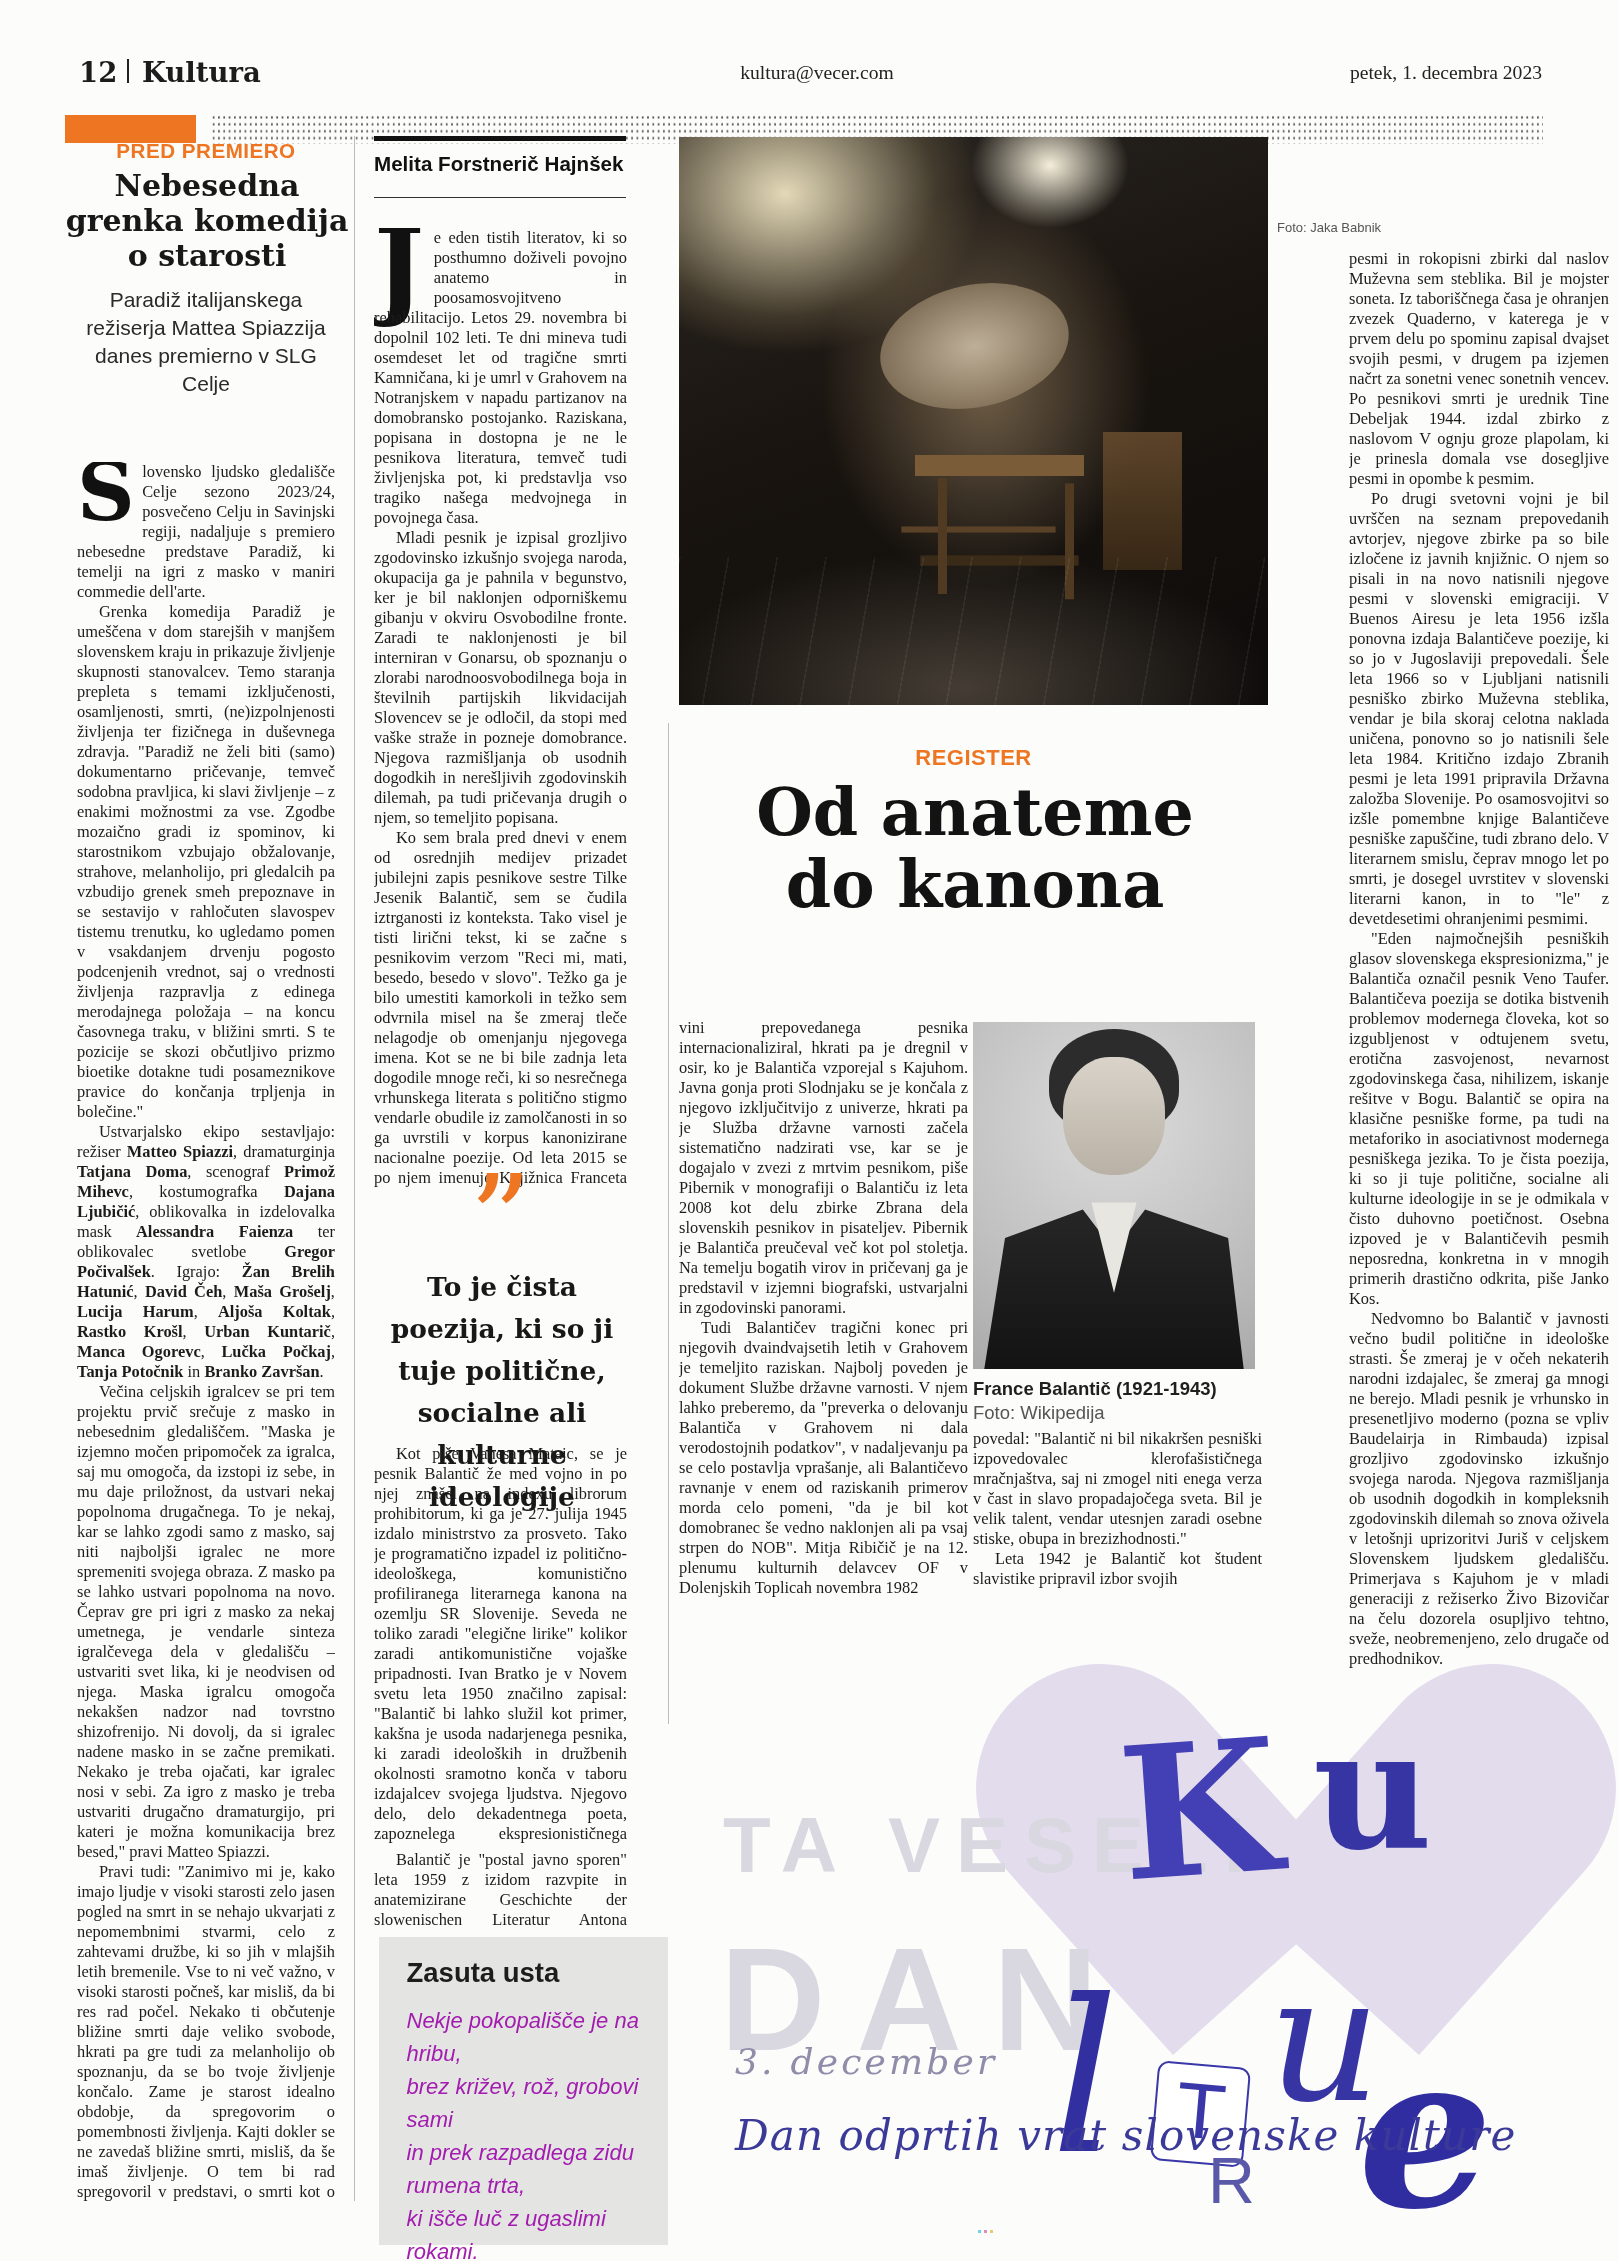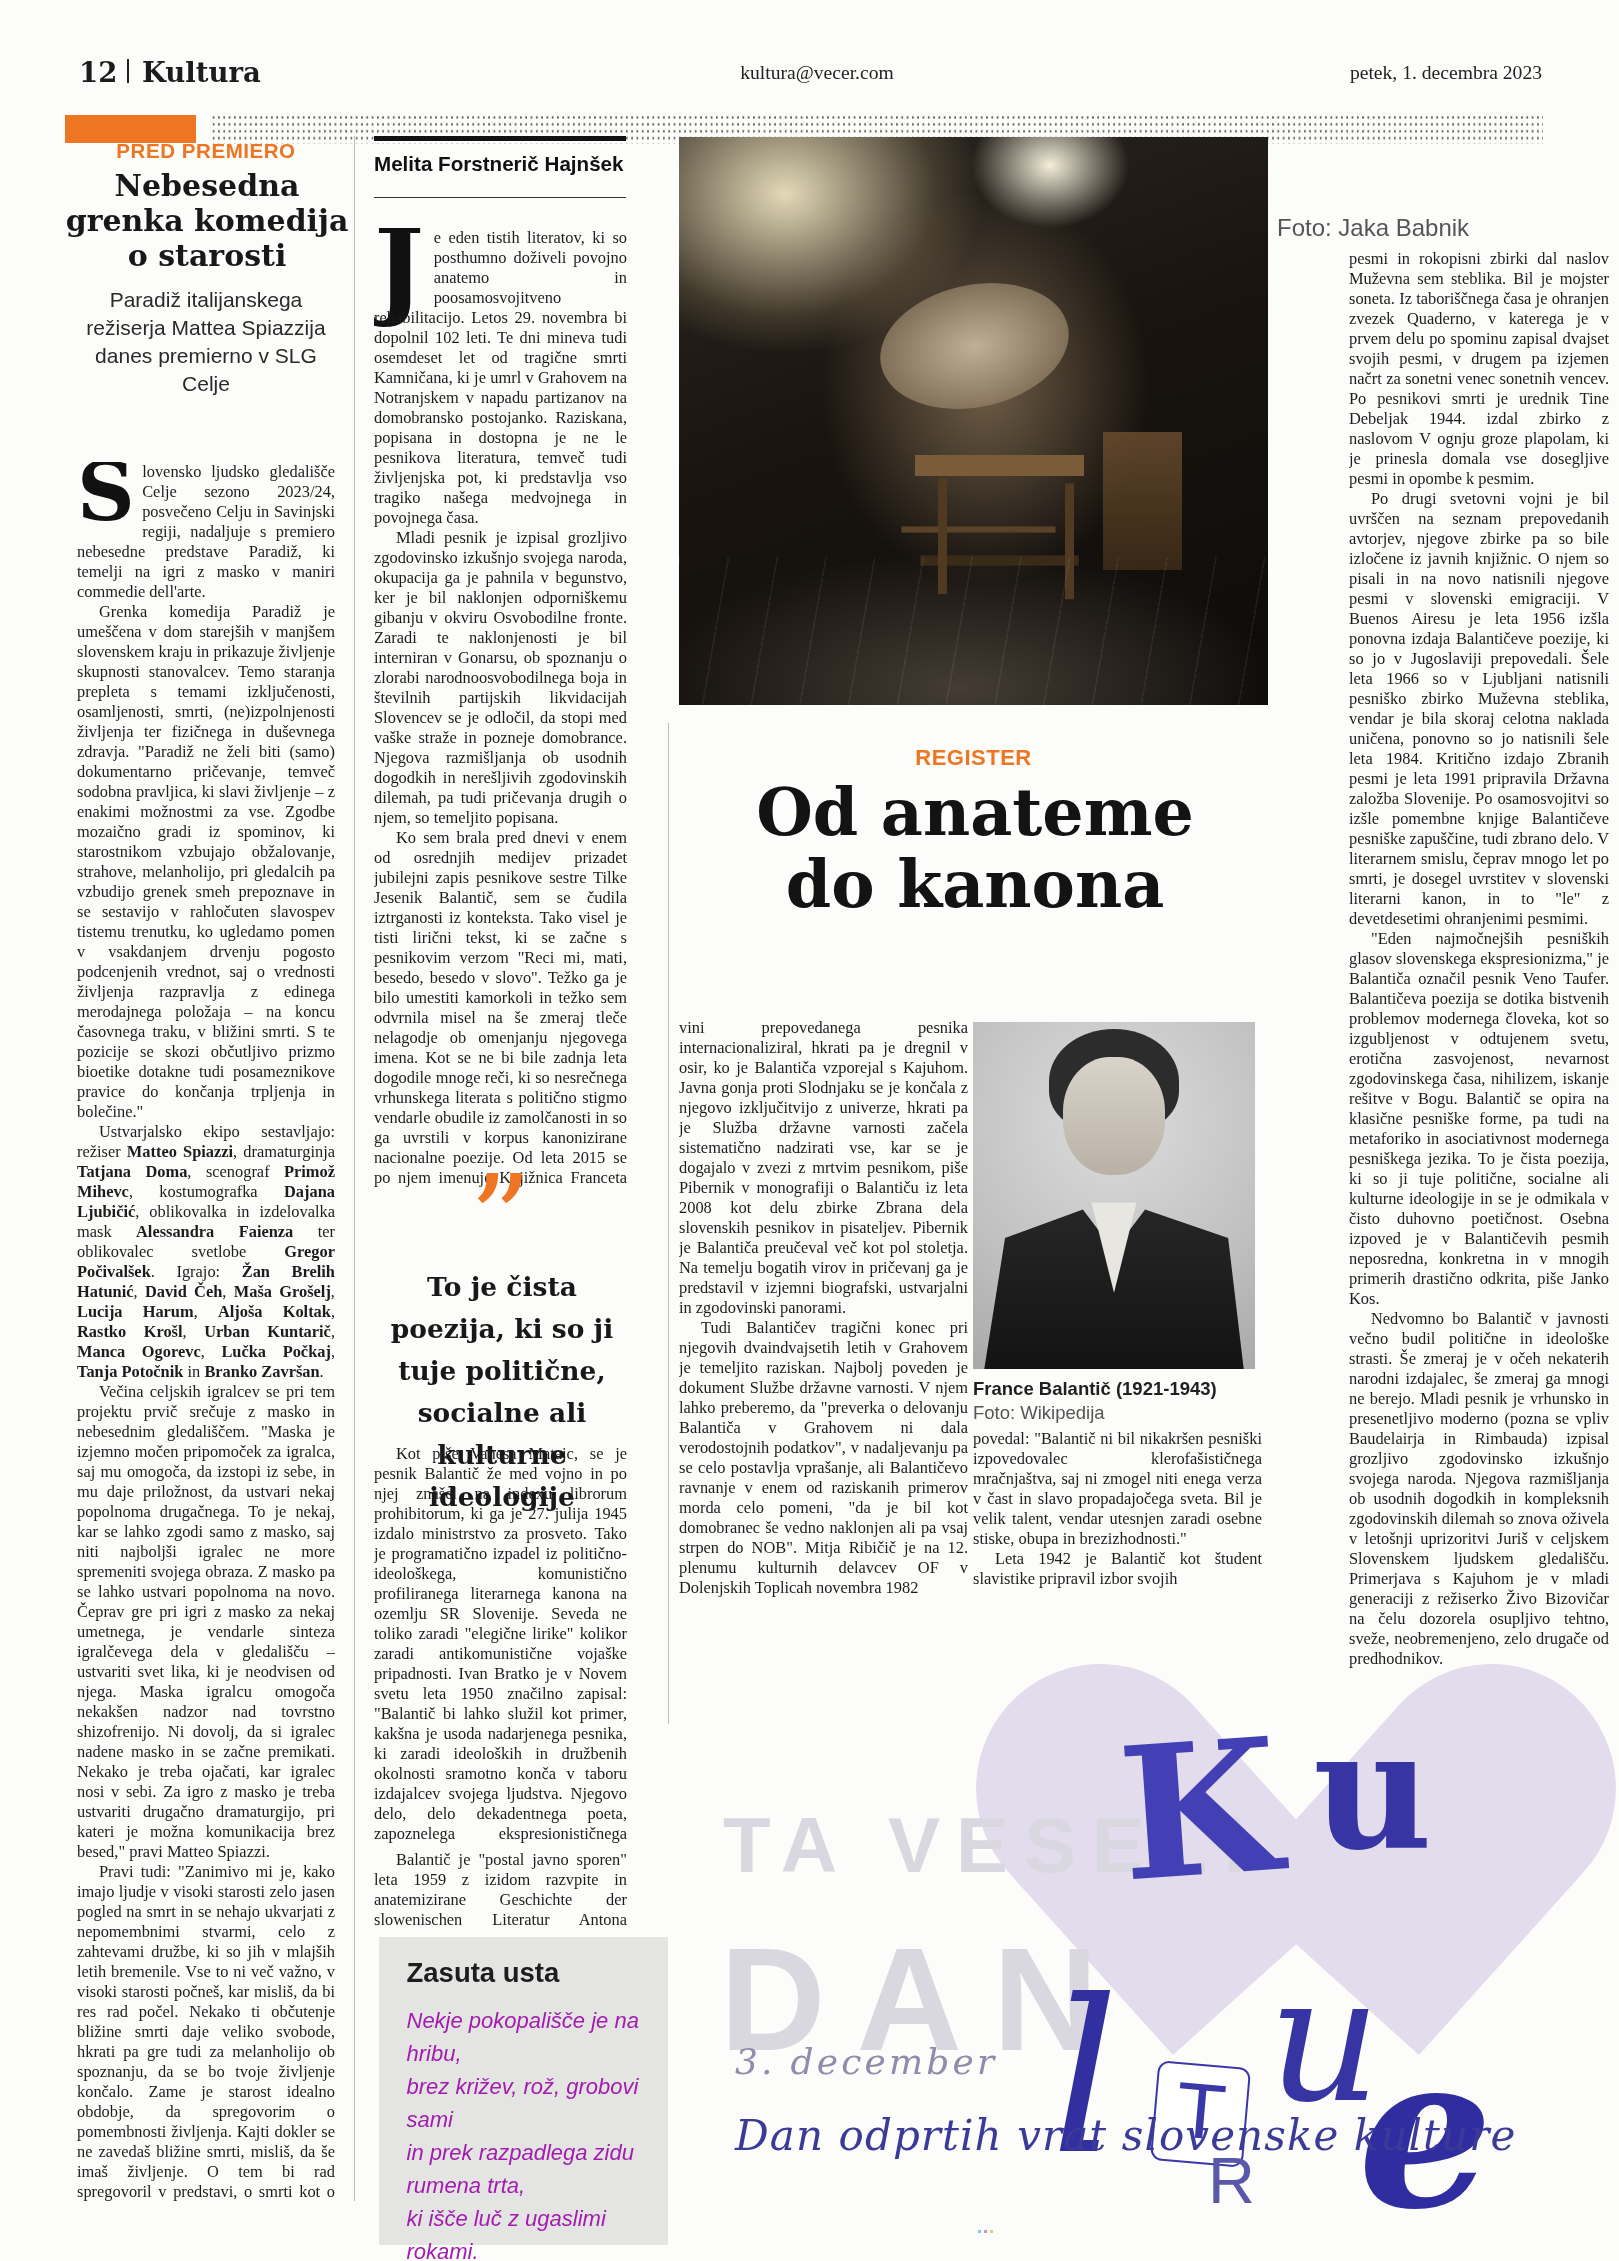--- a/index.html
+++ b/index.html
@@ -41,21 +41,21 @@
   .graybox{background:#e4e4e2;}
   .graybox .title{font-family:"Liberation Sans",sans-serif;font-weight:bold;font-size:27.5px;color:#1d1d1d;}
   .poemline{font-family:"Liberation Sans",sans-serif;font-style:italic;font-size:22px;
             line-height:33px;color:#a21caf;}
   
   .reg-headline{font-family:"DejaVu Serif",serif;font-weight:bold;font-size:65px;line-height:72px;
                 text-align:center;color:#131313;}
   .reg-standfirst{font-family:"Liberation Sans",sans-serif;font-size:24px;line-height:31px;
                   text-align:center;color:#242424;}
   .cap-bold{font-family:"Liberation Sans",sans-serif;font-weight:bold;font-size:19px;line-height:24px;color:#1f1f1f;}
-  .cap-credit{font-family:"Liberation Sans",sans-serif;font-size:24px;line-height:24px;color:#555;}
+  .cap-credit{font-family:"Liberation Sans",sans-serif;font-size:13px;line-height:24px;color:#555;}
   
   .stage-photo{background:
      radial-gradient(275px 222px at 18% 10%,rgba(238,227,192,.95),rgba(160,140,100,.25) 55%,transparent 72%),
      radial-gradient(127px 101px at 63% 5%,rgba(255,249,228,.95),transparent 62%),
      radial-gradient(228px 275px at 52% 44%,rgba(196,166,126,.5),transparent 72%),
      radial-gradient(402px 175px at 48% 97%,rgba(96,86,74,.65),transparent 78%),
      linear-gradient(160deg,#2b2722 0%,#19140f 45%,#0d0b0a 100%);}
   .sp-table{position:absolute;left:40%;top:56%;width:169px;height:21px;background:#7b5c39;
             box-shadow:0 95px 0 -5.3px #3a2a18, -21px 64px 0 -7.4px #5a4228;}
   .sp-leg{position:absolute;left:44%;top:60%;width:8.5px;height:116px;background:#503a22;box-shadow:127px 5.3px 0 #503a22;}

